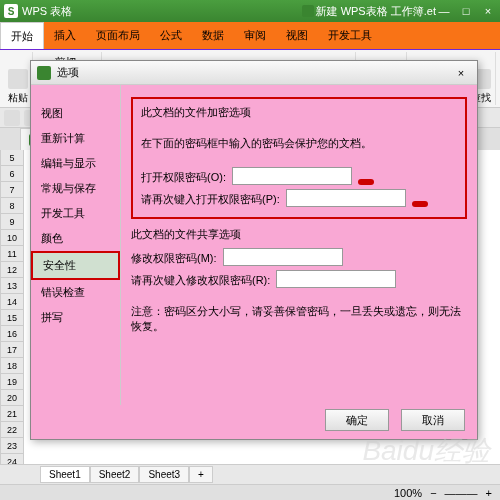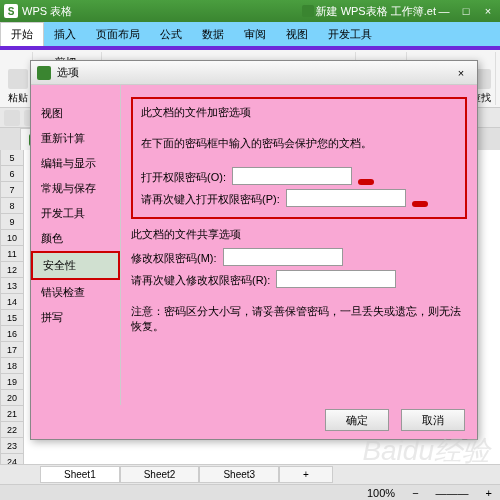--- a/index.html
+++ b/index.html
@@ -3,21 +3,21 @@
 <meta charset="utf-8">
 <style>
 *{box-sizing:border-box;margin:0;padding:0;font-family:"Microsoft YaHei",SimSun,sans-serif;font-size:11px}
 body{background:#e8e8e8;width:500px;height:500px;overflow:hidden;position:relative}
 .titlebar{height:22px;background:linear-gradient(#4a9e3f,#3a8530);display:flex;align-items:center;color:#fff;padding:0 4px}
 .titlebar .logo{background:#fff;color:#3a8530;font-weight:bold;width:14px;height:14px;display:flex;align-items:center;justify-content:center;border-radius:2px;margin-right:4px;font-size:10px}
 .titlebar .title{flex:1;font-size:11px}
 .titlebar .doc{display:flex;align-items:center;gap:2px;margin:0 auto}
 .titlebar .wbtns{display:flex;gap:6px}
 .titlebar .wbtn{width:16px;height:14px;display:flex;align-items:center;justify-content:center;cursor:pointer}
-.menubar{height:28px;background:#7dd3fc;display:flex;align-items:center;border-bottom:4px solid #6d28d9}
+.menubar{height:28px;background:#f97316;display:flex;align-items:center;border-bottom:1px solid #6d28d9}
 .menubar .tab{padding:0 10px;height:100%;display:flex;align-items:center;cursor:pointer}
 .menubar .tab.active{background:#fff;border:1px solid #ccc;border-bottom:none}
 .ribbon{height:58px;background:#f5f5f5;border-bottom:1px solid #ccc;display:flex;align-items:center;padding:2px 4px;gap:2px;overflow:hidden}
 .rgroup{display:flex;flex-direction:column;align-items:center;padding:0 4px;height:100%;justify-content:flex-end;border-right:1px solid #ddd}
 .rgroup .ico{width:20px;height:20px;background:#ddd;border-radius:2px;margin-bottom:2px}
 .rgroup .lbl{font-size:10px}
 .rbtn{padding:2px 4px;border:1px solid transparent;cursor:pointer;display:flex;align-items:center;gap:2px;font-size:10px}
 .fontsel{display:flex;gap:2px}
 .fontsel select,.fontsel input{height:18px;border:1px solid #ccc;font-size:10px}
 .qat{height:20px;background:#e8e8e8;border-bottom:1px solid #ccc;display:flex;align-items:center;padding:0 4px;gap:4px}
@@ -41,23 +41,23 @@
 .redbox{border:2px solid #c00;padding:6px 8px;margin-bottom:8px}
 .fieldset-title{font-size:11px;margin-bottom:6px}
 .field{display:flex;align-items:flex-end;margin:4px 0;gap:6px}
 .field label{font-size:11px}
 .field input{border:1px solid #999;height:18px;width:120px;padding:0 2px}
 .reddot{width:16px;height:6px;background:#c00;border-radius:3px}
 .note{font-size:11px;margin:16px 0}
 .dlgfoot{position:absolute;bottom:8px;right:12px;display:flex;gap:12px}
 .dlgfoot button{width:64px;height:22px;border:1px solid #999;background:linear-gradient(#fafafa,#e0e0e0);cursor:pointer;font-size:11px}
 .sheettabs{position:absolute;bottom:16px;left:0;right:0;height:20px;background:#e8e8e8;border-top:1px solid #ccc;display:flex;align-items:center;padding-left:40px;gap:0}
-.sheettab{padding:2px 23px;border:1px solid #ccc;background:#f5f5f5;font-size:10px;cursor:pointer}
+.sheettab{padding:2px 8px;border:1px solid #ccc;background:#f5f5f5;font-size:10px;cursor:pointer}
 .sheettab.active{background:#fff}
-.statusbar{position:absolute;bottom:0;left:0;right:0;height:16px;background:#e0e0e0;border-top:1px solid #ccc;display:flex;align-items:center;justify-content:flex-end;padding:0 8px;font-size:9px;gap:17px}
+.statusbar{position:absolute;bottom:0;left:0;right:0;height:16px;background:#e0e0e0;border-top:1px solid #ccc;display:flex;align-items:center;justify-content:flex-end;padding:0 8px;font-size:9px;gap:8px}
 .watermark{position:absolute;bottom:30px;right:10px;font-size:28px;color:rgba(200,200,200,0.4);font-style:italic;pointer-events:none}
 </style>
 </head>
 <body>
 
 <div class="titlebar">
   <div class="logo">S</div>
   <div class="title">WPS 表格</div>
   <div class="doc">
     <span style="width:12px;height:12px;background:#3a8530;border-radius:2px"></span>

